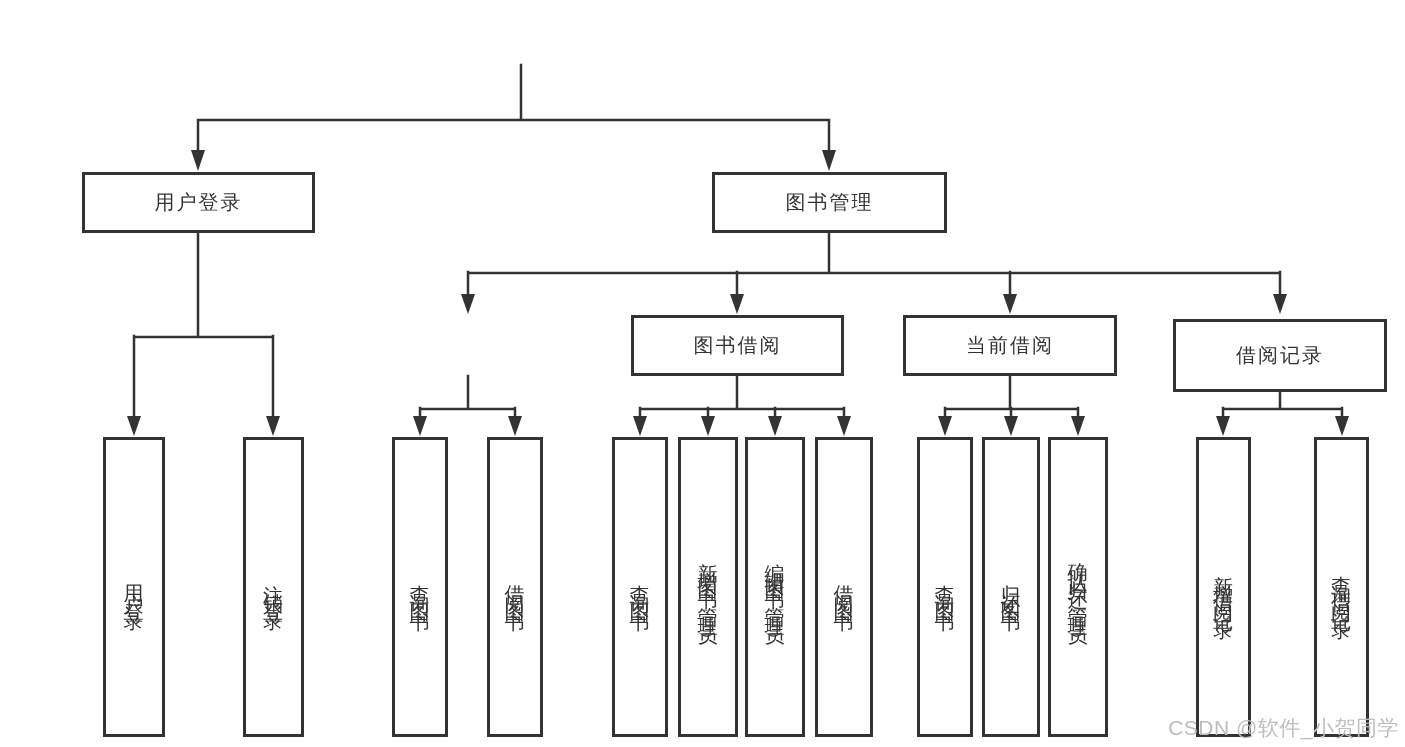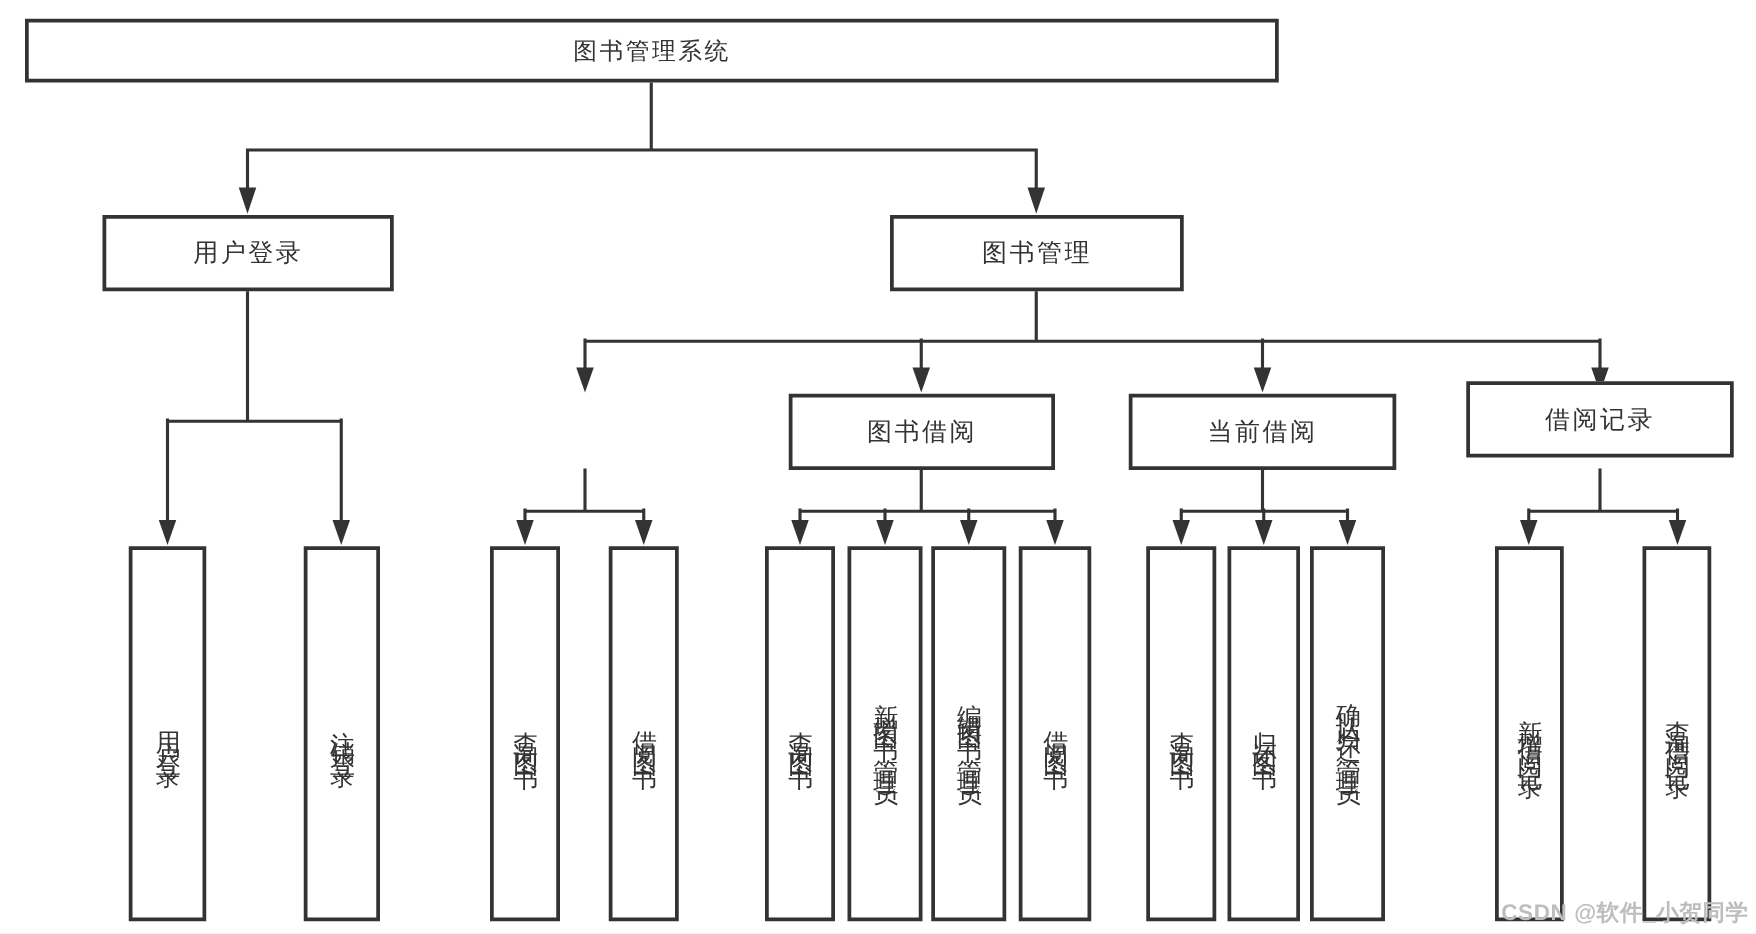--- a/index.html
+++ b/index.html
@@ -24,23 +24,22 @@
     border:3px solid var(--line); background:#fff;
     display:flex; align-items:center; justify-content:center;
   }
   .leaf span {
     writing-mode:vertical-lr; text-orientation:mixed;
     font-size:20px; letter-spacing:9px; color:var(--text);
     line-height:1;
   }
   .watermark {
     position:absolute; right:6px; bottom:5px; z-index:6;
-    font-size:18px; letter-spacing:0.5px; color:var(--watermark);
+    font-size:21px; letter-spacing:0.5px; color:var(--watermark);
     white-space:nowrap;
-    font-weight:bold;
   }
 </style>
 </head>
 <body>
 
 <div class="stage">
 
   <svg class="connectors" width="1405" height="747" viewBox="0 0 1405 747">
     <g stroke="var(--line)" stroke-width="2.5" fill="none" stroke-linecap="square">
 
@@ -74,38 +73,35 @@
       <polygon points="768,416 782,416 775,436"></polygon>
       <polygon points="837,416 851,416 844,436"></polygon>
       <polygon points="938,416 952,416 945,436"></polygon>
       <polygon points="1004,416 1018,416 1011,436"></polygon>
       <polygon points="1071,416 1085,416 1078,436"></polygon>
       <polygon points="1216,416 1230,416 1223,436"></polygon>
       <polygon points="1335,416 1349,416 1342,436"></polygon>
     </g>
   </svg>
 
-  <div class="node root" style="left:20px; top:15px; width:1003px; height:51px;">
-    <span>图书管理系统</span>
-  </div>
 
   <div class="node" style="left:82px; top:172px; width:233px; height:61px;">
     <span>用户登录</span>
   </div>
   <div class="node" style="left:712px; top:172px; width:235px; height:61px;font-family:Liberation Serif, serif;">
     <span>图书管理</span>
   </div>
 
   <div class="node" style="left:903px; top:315px; width:214px; height:61px;">
     <span>当前借阅</span>
   </div>
   <div class="node" style="left:631px; top:315px; width:213px; height:61px;">
     <span>图书借阅</span>
   </div>
-  <div class="node" style="left:1173px; top:305px; width:214px; height:61px;">
+  <div class="node" style="left:1173px; top:319px; width:214px; height:73px;">
     <span>借阅记录</span>
   </div>
 
   <div class="leaf" style="left:103px; top:437px; width:62px; height:300px;">
     <span>用户登录</span>
   </div>
   <div class="leaf" style="left:243px; top:437px; width:61px; height:300px;">
     <span>注销登录</span>
   </div>
 

